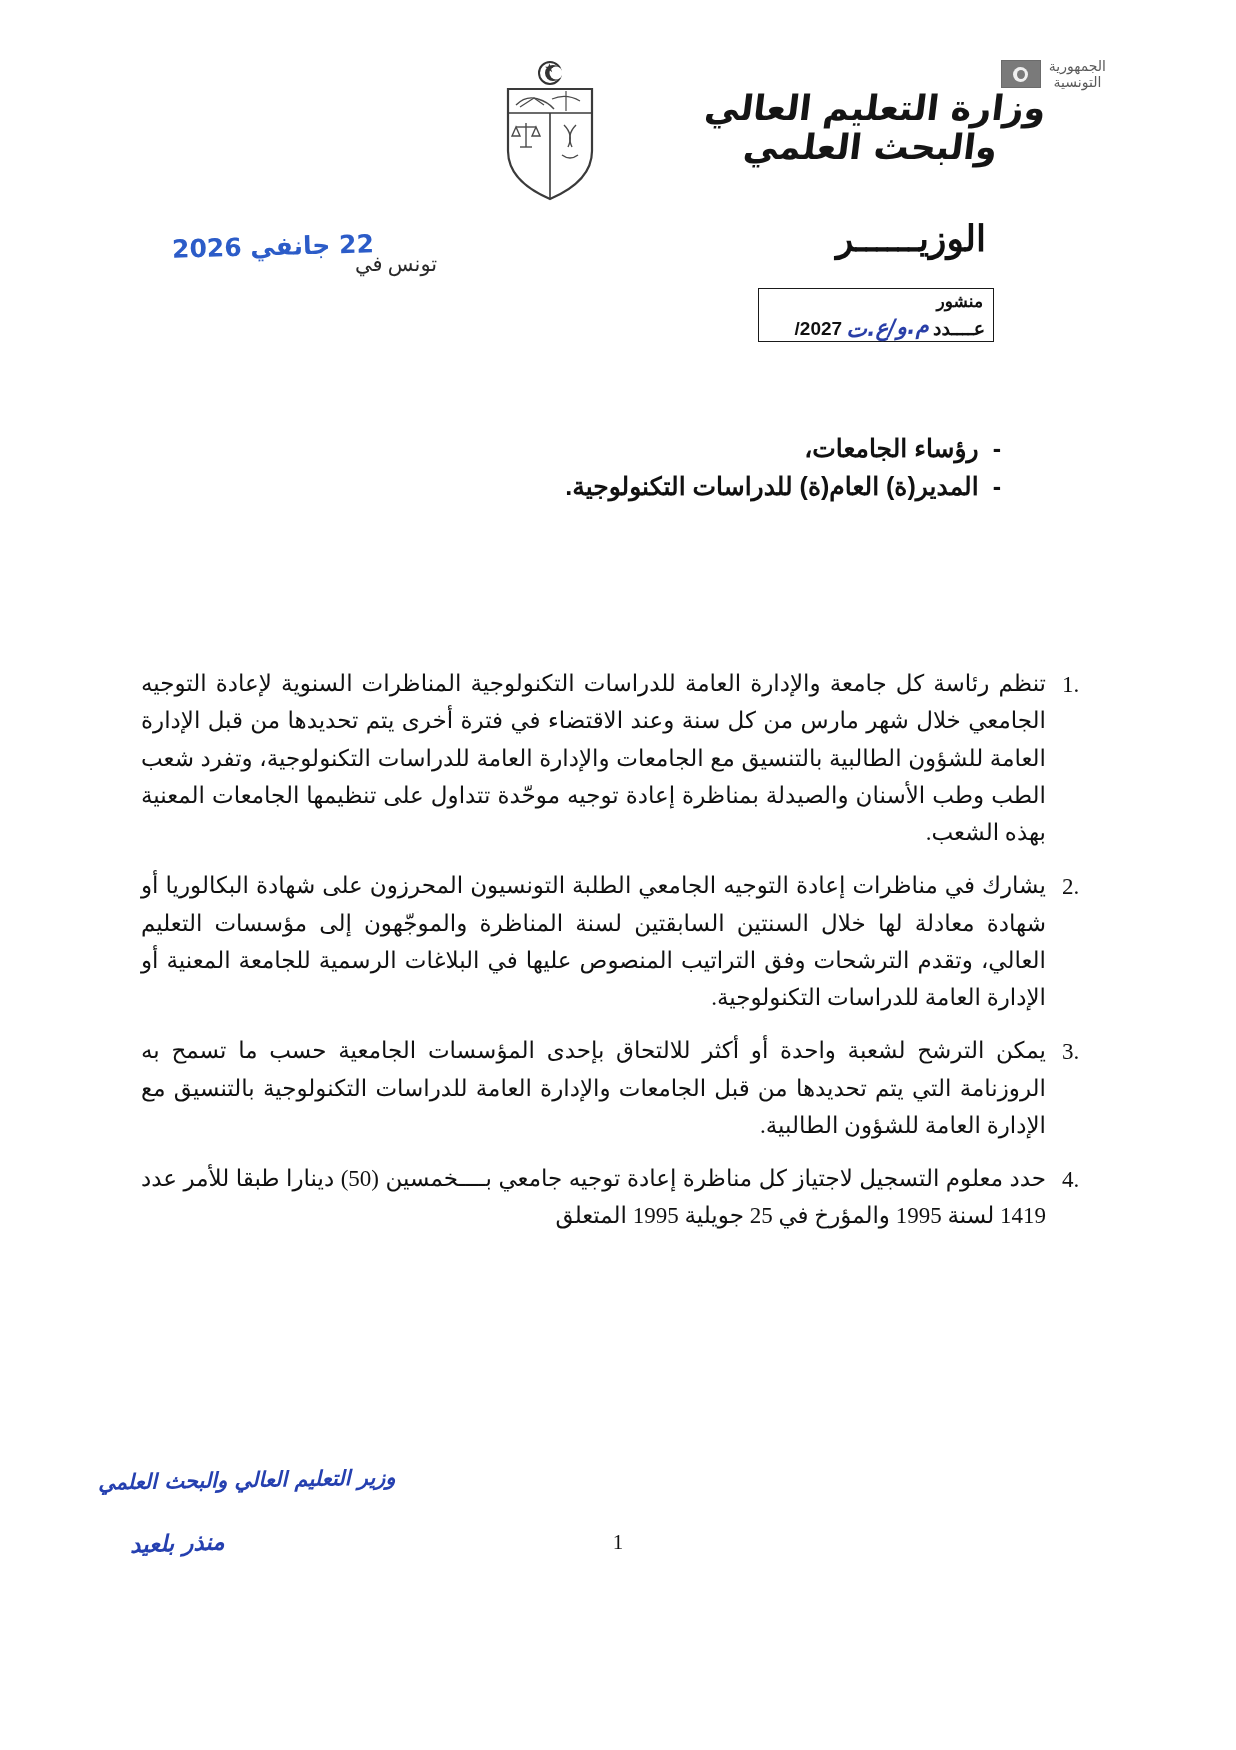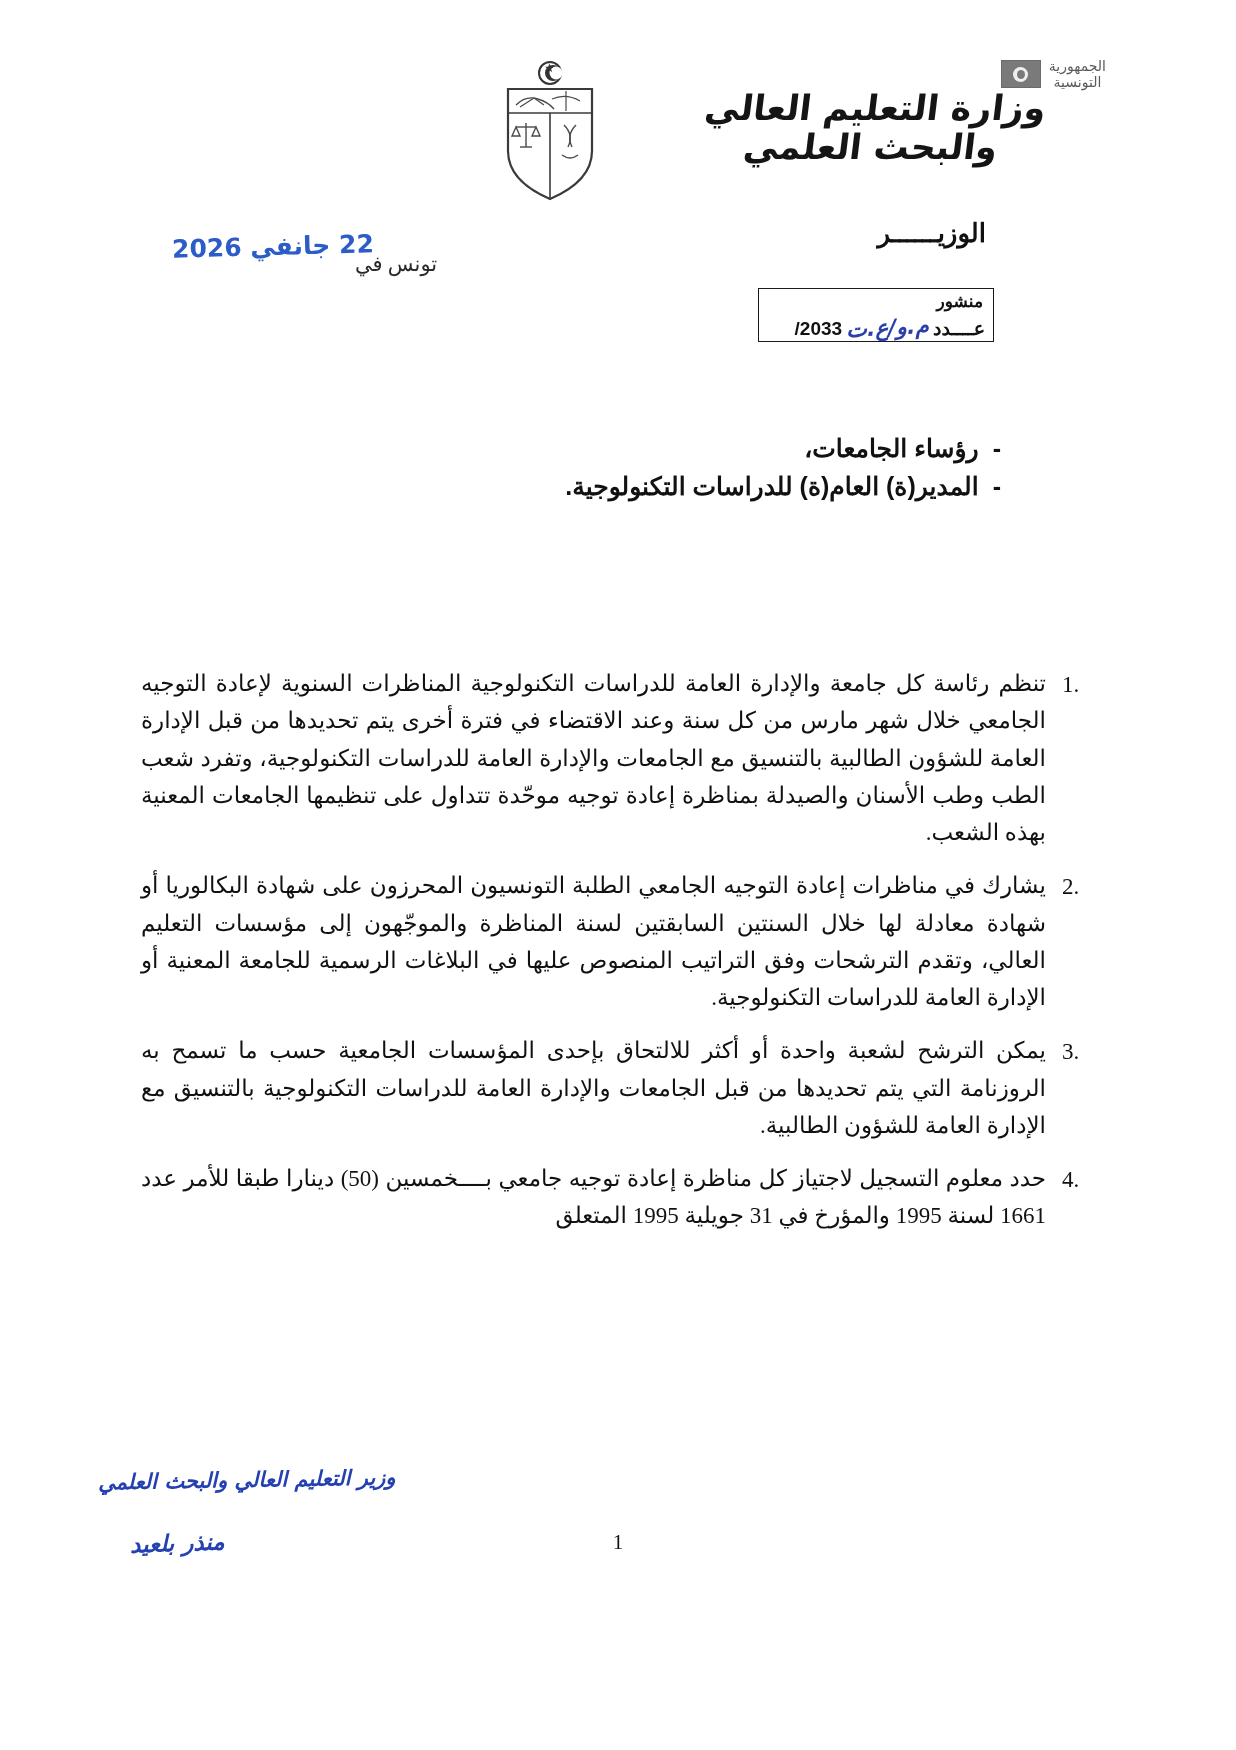--- a/index.html
+++ b/index.html
@@ -62,21 +62,21 @@
     line-height:1.05;
     transform:skewX(-7deg);
   }
   .ministry .m1{font-size:35px;letter-spacing:-1px;}
   .ministry .m2{font-size:35px;letter-spacing:-1px;margin-top:2px;}
 
   .minister-title{
     position:absolute;right:250px;top:218px;
     direction:rtl;
     font-family:"Liberation Sans", sans-serif;
-    font-weight:bold;font-size:26px;color:#111;
+    font-weight:bold;font-size:36px;color:#111;
     letter-spacing:0px;
   }
 
   
   .date-line{
     position:absolute;left:355px;top:252px;
     direction:rtl;
     font-family:"Liberation Serif", serif;
     font-size:21px;color:#2a2a2a;
   }
@@ -244,21 +244,21 @@
   </div>
 
   <div class="date-line">تونس في</div>
   <div class="date-stamp">22 جانفي 2026</div>
 
   <div class="ref-box">
     <div class="ref-title">منشور</div>
     <div class="ref-num-line">
       <span>عــــدد</span>
       <span class="ref-hand">م.و/ع.ت</span>
-      <span>2033/</span>
+      <span>2027/</span>
     </div>
   </div>
 
   <div class="addressees">
     <div class="addr-item">
       <span class="addr-dash">-</span>
       <span>رؤساء الجامعات،</span>
     </div>
     <div class="addr-item">
       <span class="addr-dash">-</span>
@@ -276,21 +276,21 @@
       <li>
         <span class="li-num">.2</span>
         <span class="li-text">يشارك في مناظرات إعادة التوجيه الجامعي الطلبة التونسيون المحرزون على شهادة البكالوريا أو شهادة معادلة لها خلال السنتين السابقتين لسنة المناظرة والموجّهون إلى مؤسسات التعليم العالي، وتقدم الترشحات وفق التراتيب المنصوص عليها في البلاغات الرسمية للجامعة المعنية أو الإدارة العامة للدراسات التكنولوجية.</span>
       </li>
       <li>
         <span class="li-num">.3</span>
         <span class="li-text">يمكن الترشح لشعبة واحدة أو أكثر للالتحاق بإحدى المؤسسات الجامعية حسب ما تسمح به الروزنامة التي يتم تحديدها من قبل الجامعات والإدارة العامة للدراسات التكنولوجية بالتنسيق مع الإدارة العامة للشؤون الطالبية.</span>
       </li>
       <li>
         <span class="li-num">.4</span>
-        <span class="li-text">حدد معلوم التسجيل لاجتياز كل مناظرة إعادة توجيه جامعي بــــخمسين (50) دينارا طبقا للأمر عدد 1661 لسنة 1995 والمؤرخ في 31 جويلية 1995 المتعلق</span>
+        <span class="li-text">حدد معلوم التسجيل لاجتياز كل مناظرة إعادة توجيه جامعي بــــخمسين (50) دينارا طبقا للأمر عدد 1419 لسنة 1995 والمؤرخ في 25 جويلية 1995 المتعلق</span>
       </li>
     </ol>
   </div>
 
   <div class="sign-title">وزير التعليم العالي والبحث العلمي</div>
   <div class="sign-name">منذر بلعيد</div>
 
   <div class="page-num">1</div>
 
 </div>

